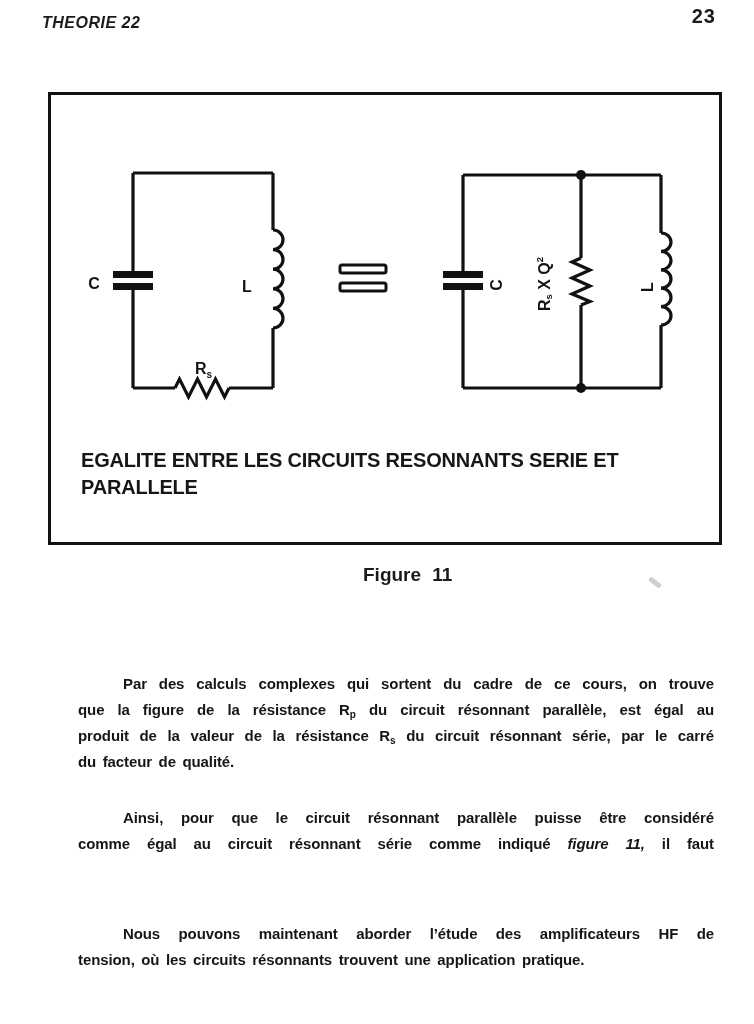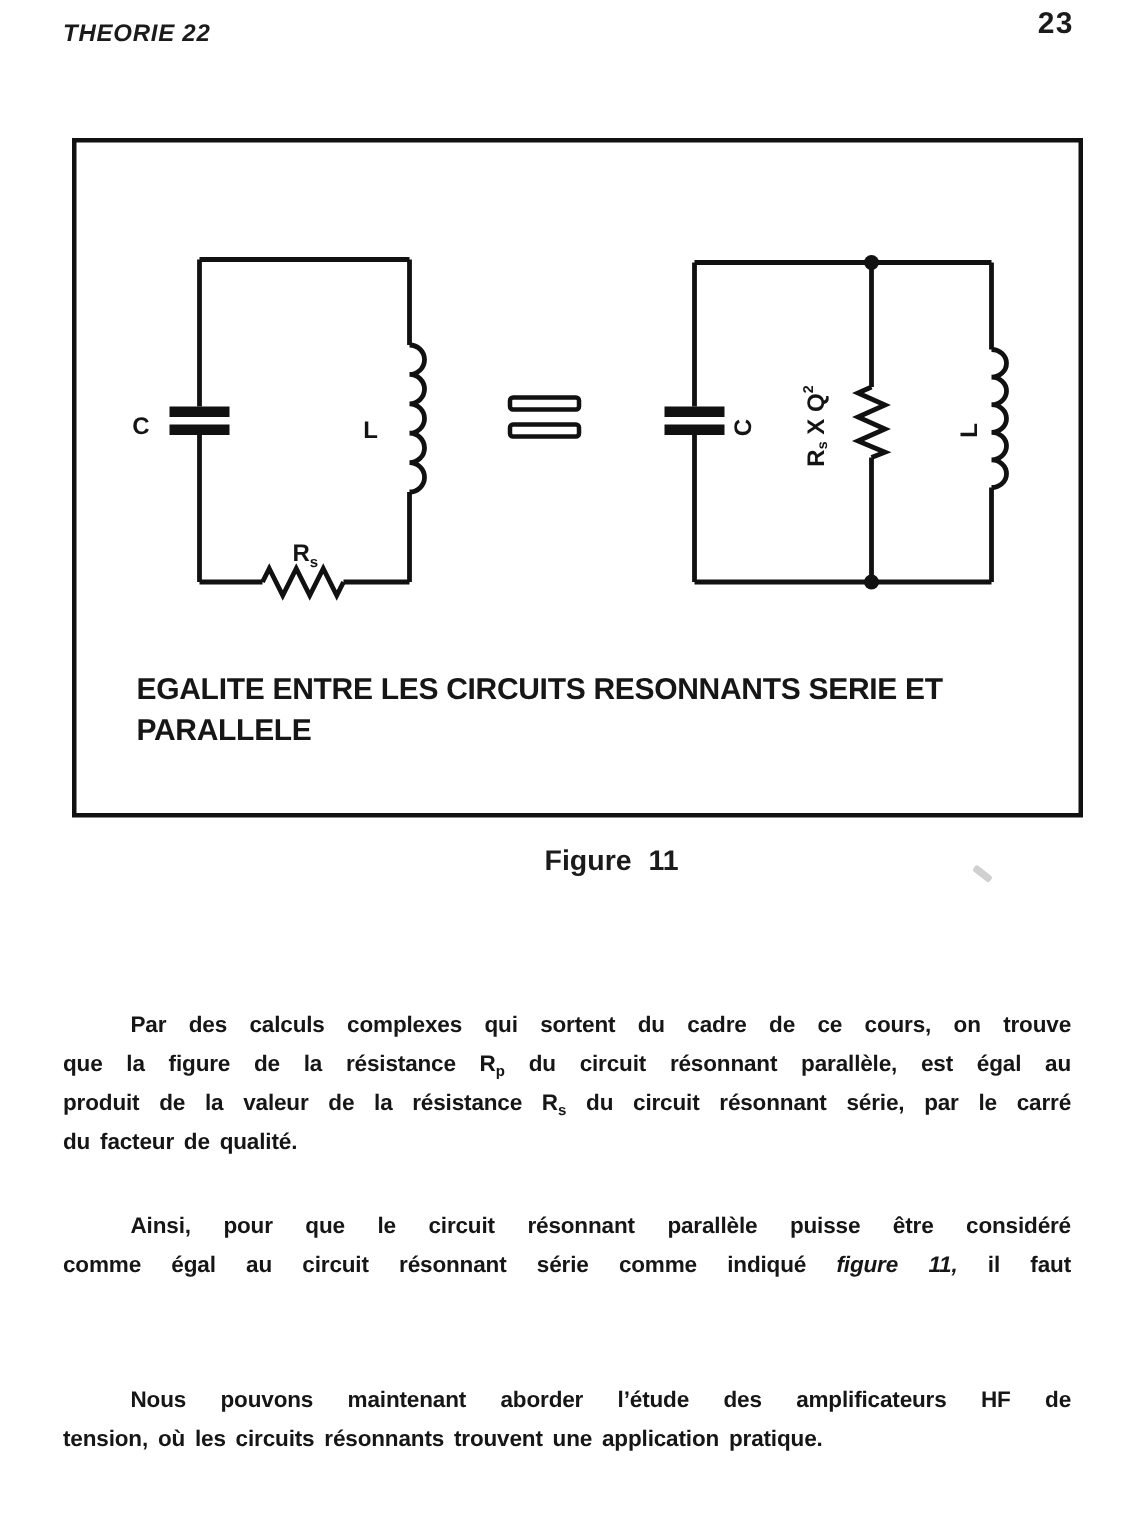--- a/index.html
+++ b/index.html
@@ -19,36 +19,36 @@
     position:absolute;left:48px;top:92px;width:674px;height:453px;
     border:3px solid #111;box-sizing:border-box;
   }
   .circuits{position:absolute;left:0;top:0;}
   .circuits path{fill:none;stroke:#111;stroke-width:3.2;stroke-linejoin:miter;stroke-linecap:butt;}
   .circuits .plate{fill:#111;stroke:none;}
   .circuits .eqbar{fill:#ffffff;stroke:#111;stroke-width:3;}
   .circuits circle{fill:#111;stroke:none;}
   .circuits text{fill:#141414;font-family:"Liberation Sans",sans-serif;font-weight:700;font-size:16px;}
   .fig-caption{
-    position:absolute;left:40px;top:352px;width:620px;
+    position:absolute;left:30px;top:352px;width:620px;
     font-size:20px;font-weight:700;letter-spacing:-.2px;line-height:27px;color:#161616;
   }
   .fig-label{
     position:absolute;left:363px;top:564px;
     font-size:19px;font-weight:700;word-spacing:6px;
   }
   .smudge{
     position:absolute;left:648px;top:580px;width:14px;height:5px;
     background:#a9a9a9;opacity:.55;transform:rotate(38deg);border-radius:2px;
   }
   .para{position:absolute;left:42px;width:672px;}
   .p1{top:671px}.p2{top:805px}.p3{top:921px}
   .line{
     font-size:15px;font-weight:700;line-height:26px;height:26px;
-    word-spacing:2.5px;letter-spacing:-.1px;white-space:normal;color:#161616;
+    word-spacing:2.5px;letter-spacing:-.1px;white-space:normal;color:#161616;margin-left:36px;
   }
   .just{text-align:justify;text-align-last:justify;}
   .ind{padding-left:45px;}
   .sub{font-size:10px;vertical-align:-3px;letter-spacing:0;}
   .it{font-style:italic;}
 </style>
 </head>
 <body>
 
 <div class="page">

